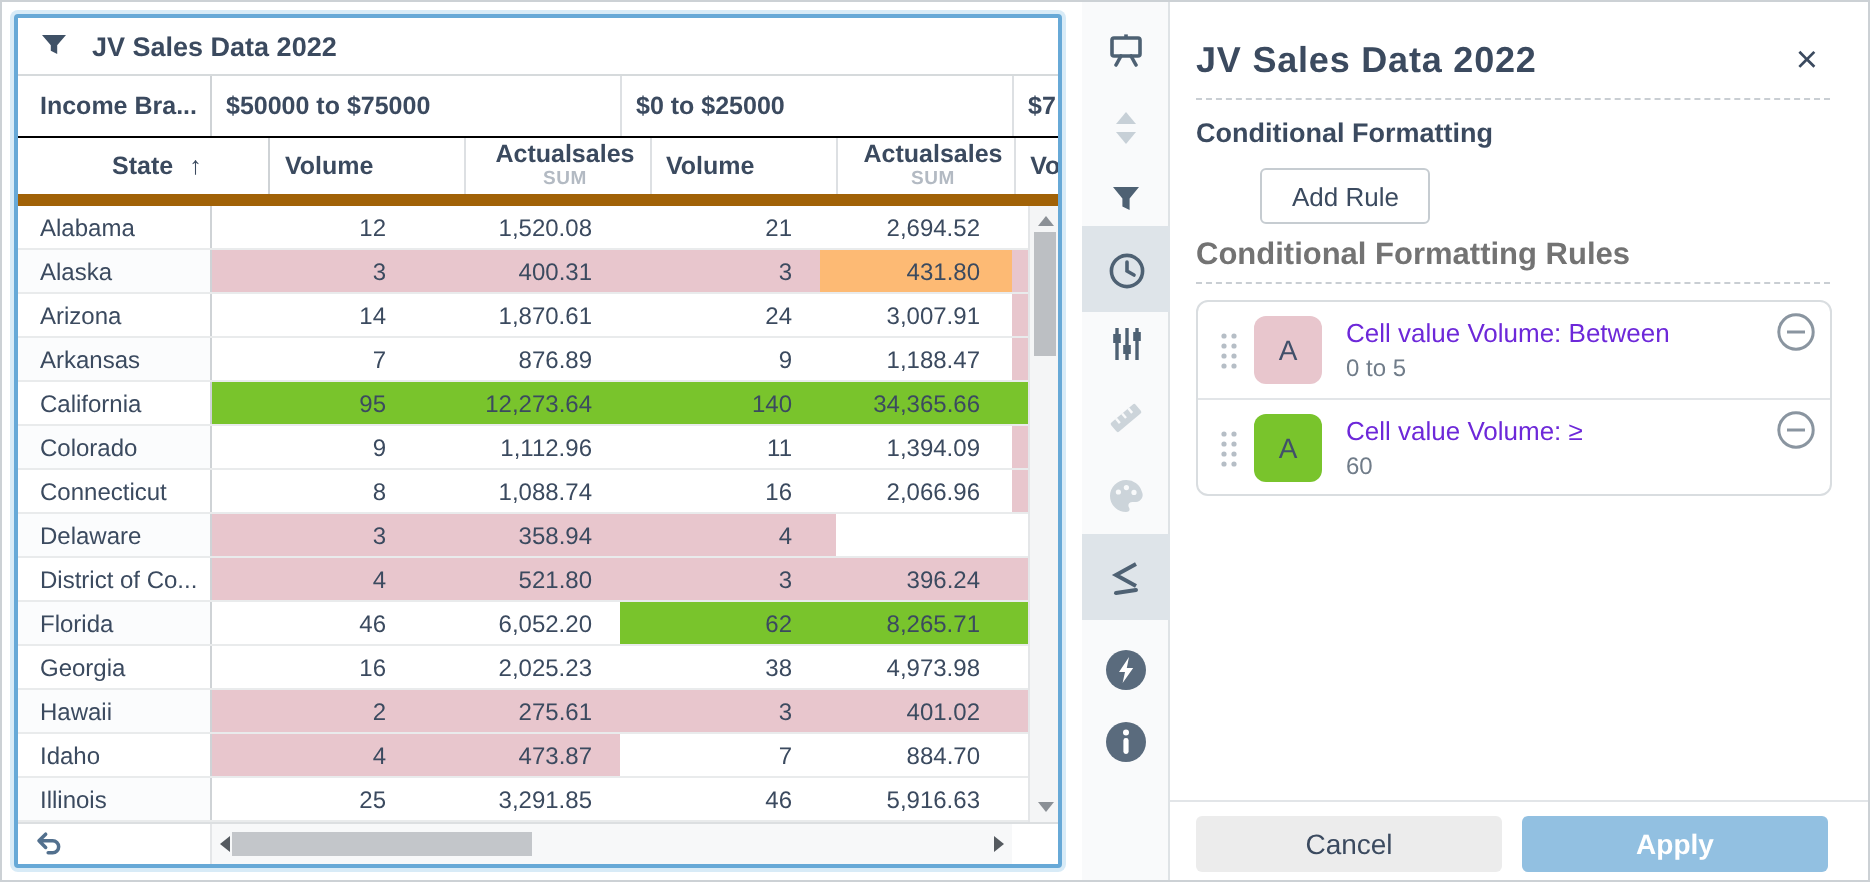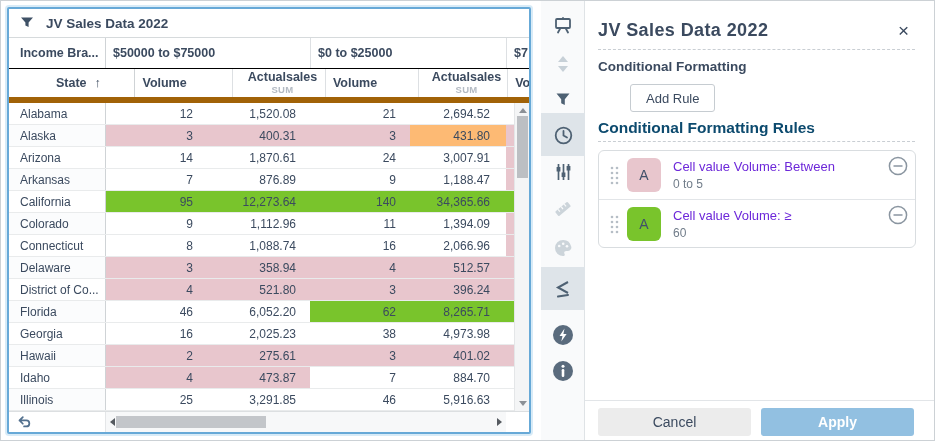--- a/index.html
+++ b/index.html
@@ -66,21 +66,21 @@
   
   .panel { position:absolute; left:584px; top:0; width:350px; height:441px; background:#fff; }
   .ptitle { position:absolute; left:13px; top:19px; font-size:18px; font-weight:700; letter-spacing:.4px; color:#3b4a5f; }
   .pclose { position:absolute; right:26px; top:20px; font-size:19px; color:#3b4a5f; cursor:pointer; line-height:1; }
   .dash { position:absolute; left:13px; right:20px; border-top:1px dashed #c9ced3; }
   .dash1 { top:48px; } .dash2 { top:140px; }
   .plabel { position:absolute; left:13px; top:58px; font-size:13.5px; font-weight:600; color:#3b4a5f; }
   .addrule { position:absolute; left:13px; top:83px; height:28px; padding:0 15px; background:#fff;
              border:1px solid #c6ccd1; border-radius:3px; font-size:13px; color:#3b4a5f;
              font-family:"Liberation Sans",sans-serif; cursor:pointer;margin-left:32px; }
-  .rules-header { position:absolute; left:13px; top:118px; font-size:15.5px; font-weight:700; color:#0c4a6e; }
+  .rules-header { position:absolute; left:13px; top:118px; font-size:15.5px; font-weight:700; color:#737373; }
   .rules-box { position:absolute; left:13px; top:149px; width:318px; background:#fff; border:1px solid #d9dde0; border-radius:6px; }
   .rule-row { position:relative; height:48px; display:flex; align-items:center; }
   .rule-row + .rule-row { border-top:1px solid #e2e5e8; }
   .drag { width:10px; height:22px; margin-left:10px; cursor:grab; }
   .swatch { width:34px; height:34px; margin-left:8px; border-radius:6px; display:flex; align-items:center; justify-content:center;
             font-size:14px; color:#41506a; cursor:pointer; }
   .rtext { margin-left:12px; }
   .rtitle { font-size:13px; color:#6d28d9; }
   .rsub { font-size:12px; color:#707c89; margin-top:3px; }
   .remove { position:absolute; right:7px; top:5px; cursor:pointer; }
@@ -185,21 +185,20 @@
         <div class="c num n2">1,088.74</div>
         <div class="c num n3">16</div>
         <div class="c num n4">2,066.96</div>
         <div class="c sliver" style="background: rgb(232, 198, 205);"></div>
       </div>
       <div class="trow">
         <div class="c state">Delaware</div>
         <div class="c num n1" style="background: rgb(232, 198, 205);">3</div>
         <div class="c num n2" style="background: rgb(232, 198, 205);">358.94</div>
         <div class="c num n3" style="background: rgb(232, 198, 205);">4</div>
-        <div class="c num n4" style="background: rgb(232, 198, 205);">512.57</div>
         <div class="c sliver" style="background: rgb(232, 198, 205);"></div>
       </div>
       <div class="trow">
         <div class="c state">District of Co...</div>
         <div class="c num n1" style="background: rgb(232, 198, 205);">4</div>
         <div class="c num n2" style="background: rgb(232, 198, 205);">521.80</div>
         <div class="c num n3" style="background: rgb(232, 198, 205);">3</div>
         <div class="c num n4" style="background: rgb(232, 198, 205);">396.24</div>
         <div class="c sliver" style="background: rgb(232, 198, 205);"></div>
       </div>

